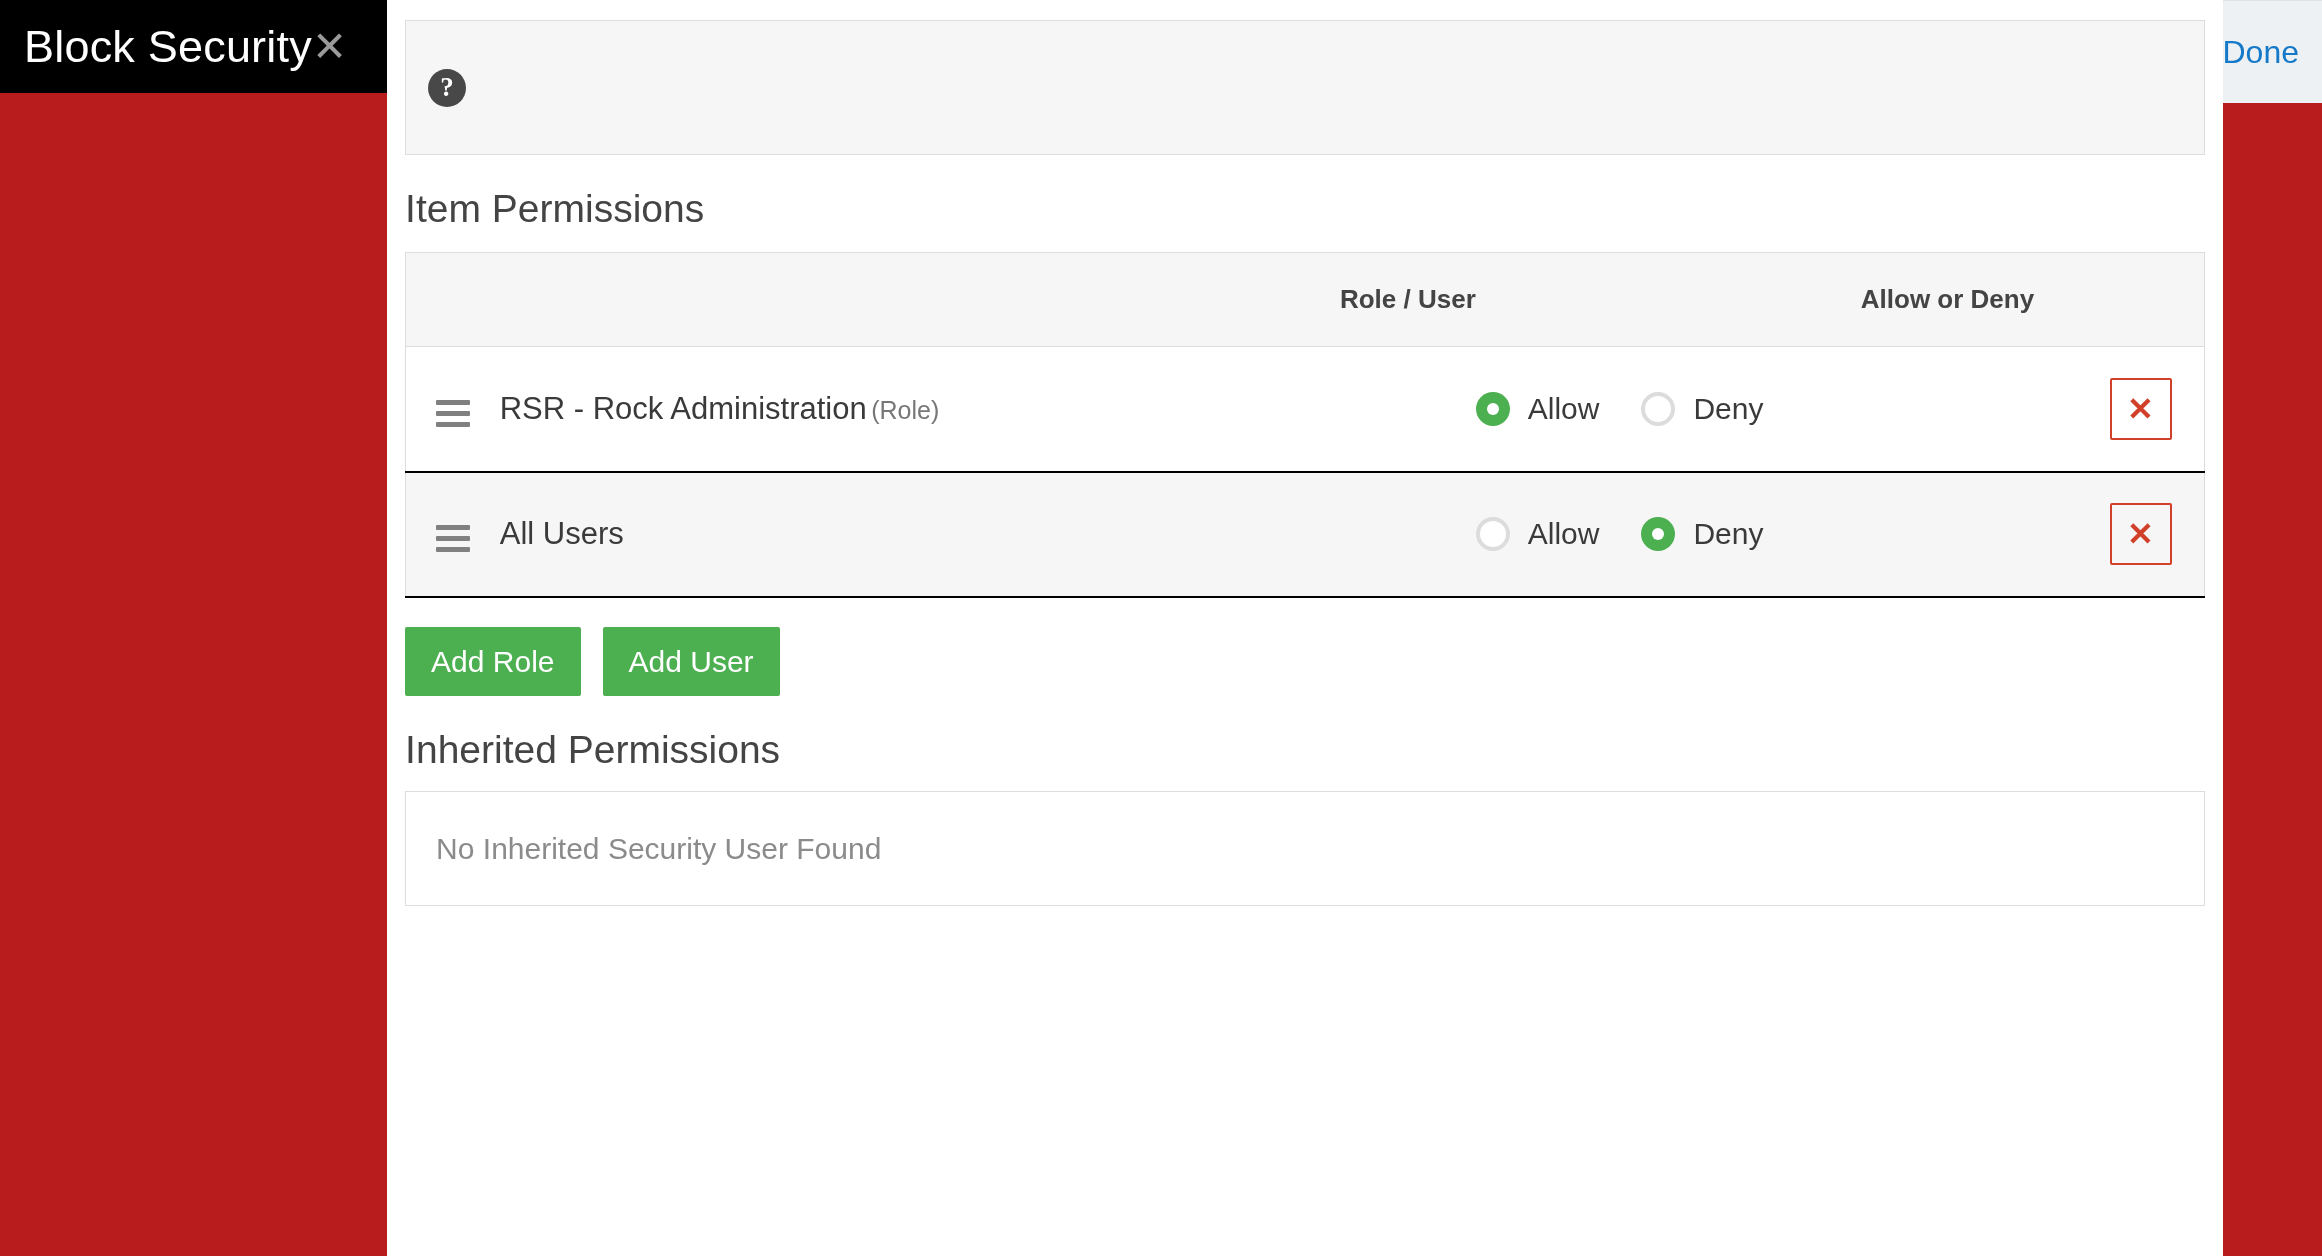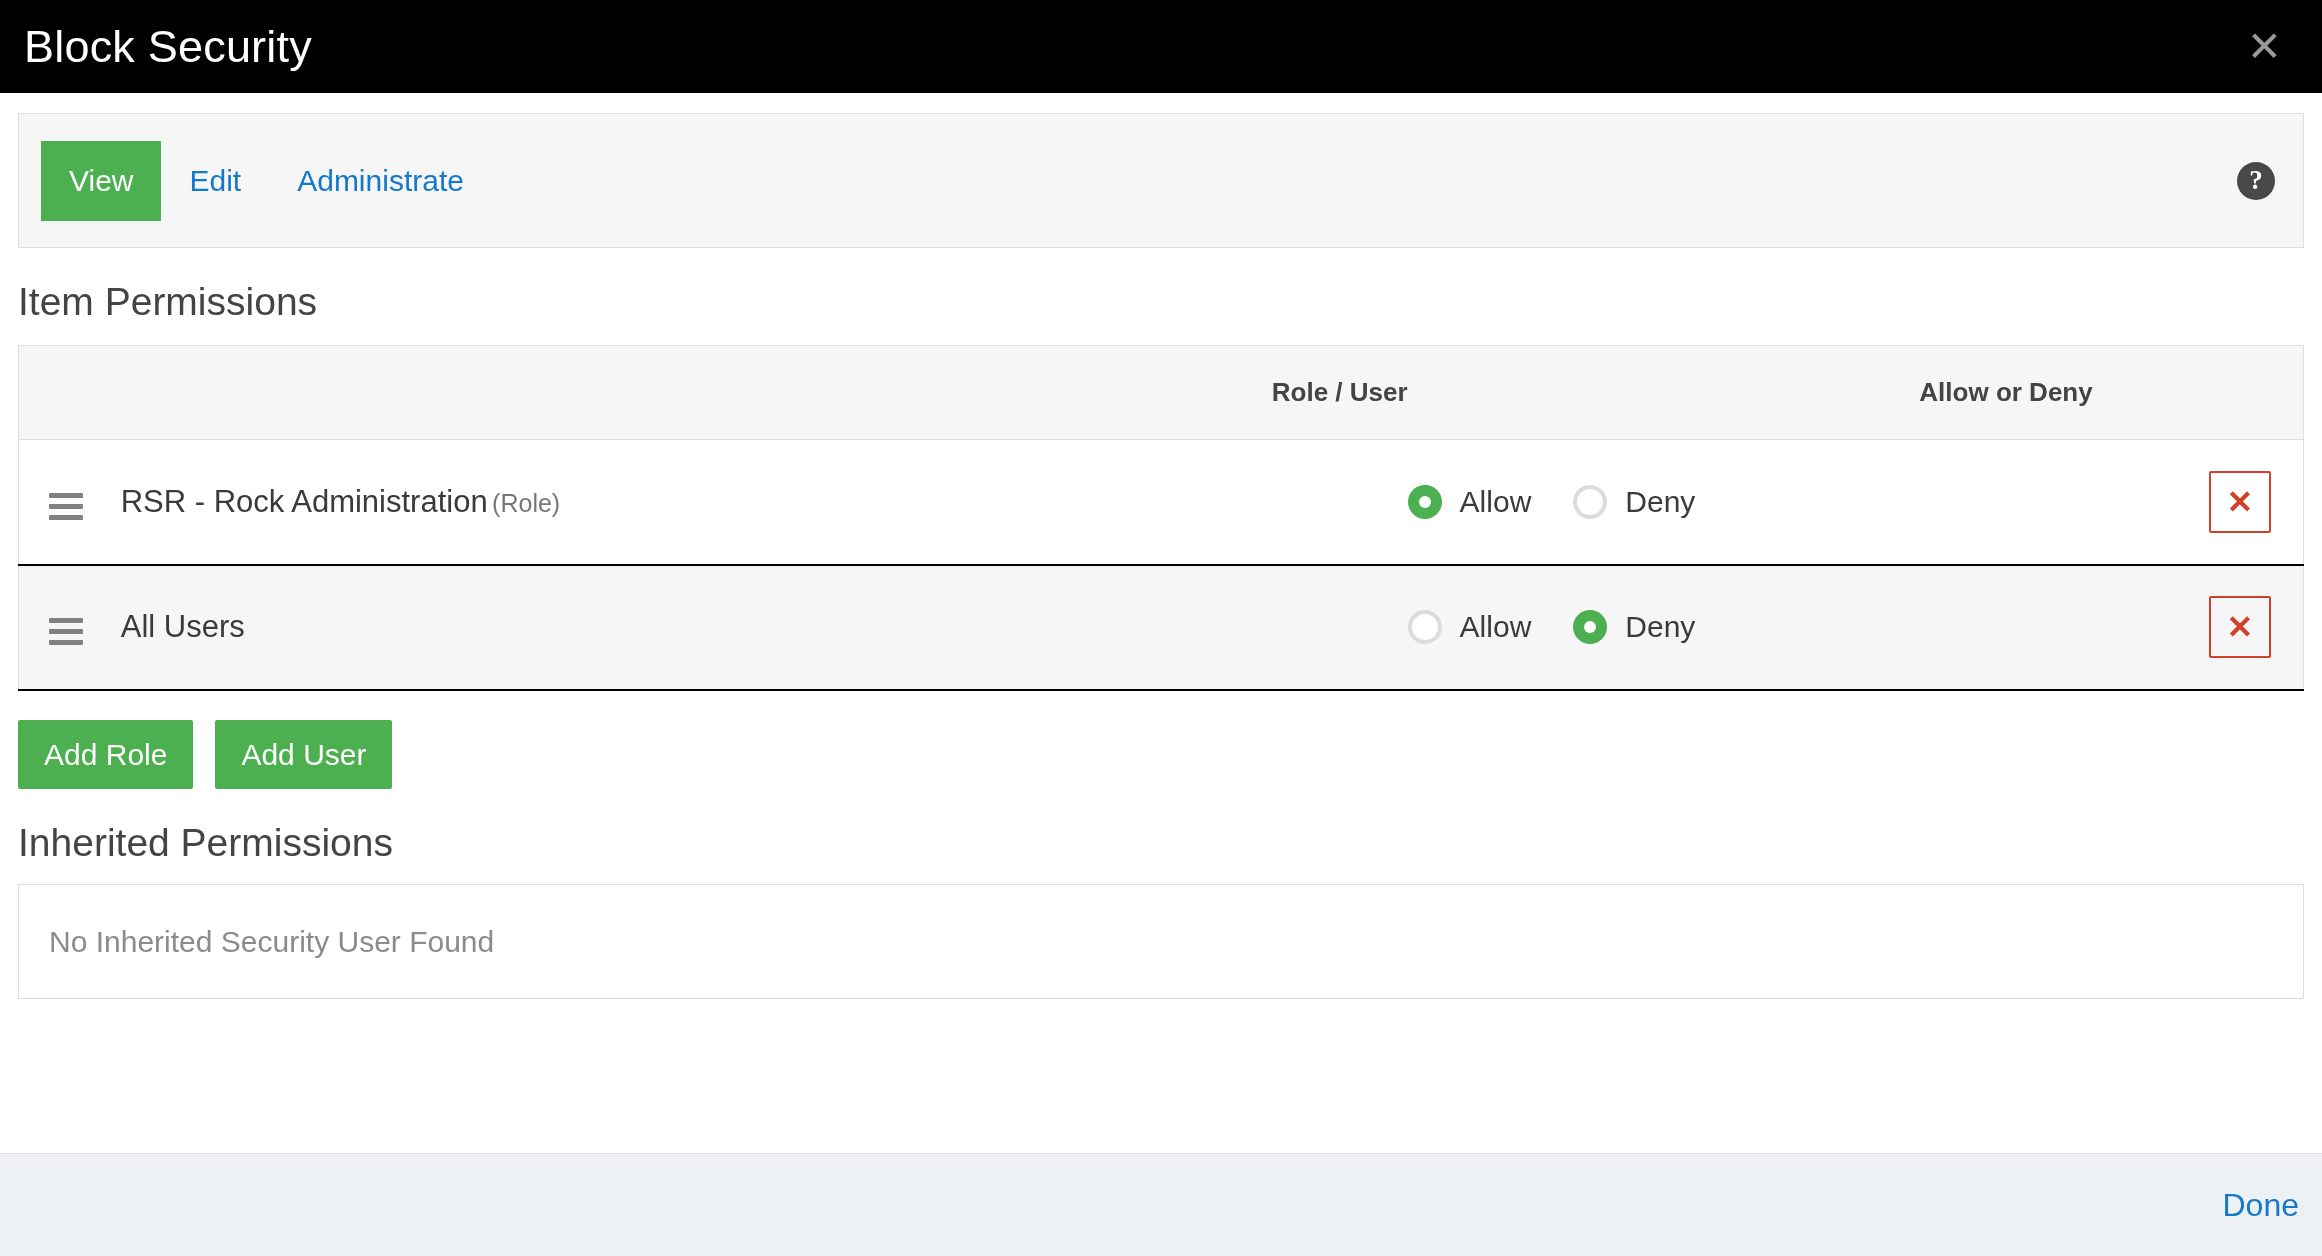--- a/index.html
+++ b/index.html
@@ -13,21 +13,20 @@
     font-family: "Liberation Sans", sans-serif;
     color: #333333;
     overflow: hidden;
   }
 
   .modal {
     position: relative;
     width: 2322px;
     height: 1256px;
     display: flex;
-    flex-direction: column;
     background: #b91c1c;
   }
 
   
   .titlebar {
     height: 93px;
     background: #000000;
     display: flex;
     align-items: center;
     justify-content: space-between;
@@ -303,25 +302,20 @@
 <div class="modal">
 
   <div class="titlebar">
     <div class="titlebar-title">Block Security</div>
     <div class="close-icon">✕</div>
   </div>
 
   <div class="modal-body">
 
     <div class="tab-panel">
-      <div class="tab-list">
-        <div class="tab active">View</div>
-        <div class="tab">Edit</div>
-        <div class="tab">Administrate</div>
-      </div>
       <div class="help-icon">?</div>
     </div>
 
     <div class="section-heading">Item Permissions</div>
 
     <table class="perm-table">
       <colgroup>
         <col class="col-handle">
         <col class="col-name">
         <col class="col-perm">

